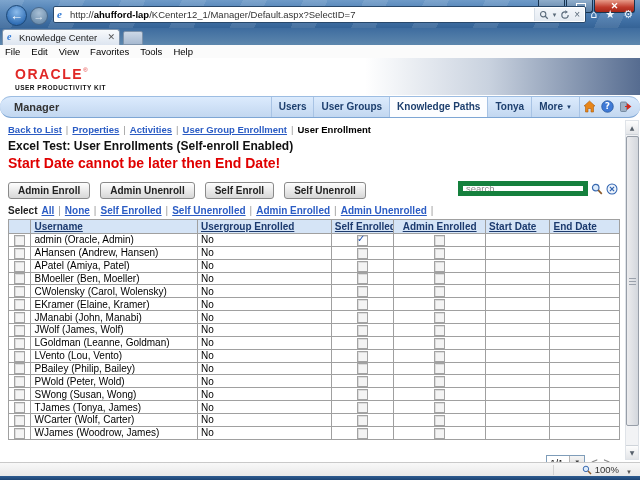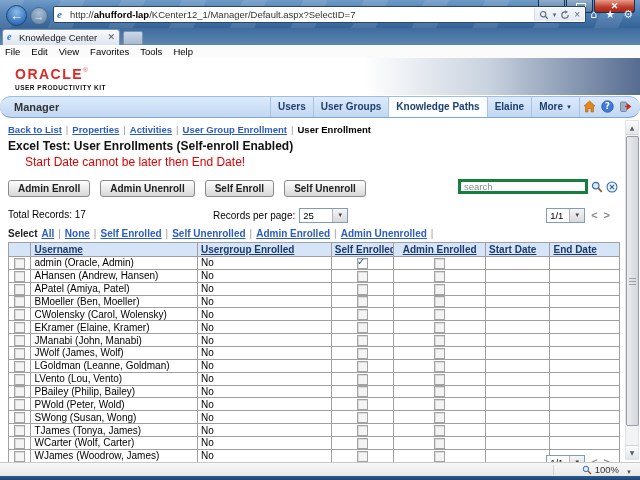--- a/index.html
+++ b/index.html
@@ -74,29 +74,29 @@
   .mtab .caret{font-size:6px;margin-left:3px;vertical-align:1px;color:#1d3f6e;}
   .m-icons{position:absolute;right:8px;top:3px;display:flex;gap:5px;align-items:center;}
 
   
   .content{position:absolute;top:118px;left:0;width:640px;height:344px;background:#fff;overflow:hidden;}
   .breadcrumb{margin:6px 0 0 8px;font-size:9.5px;}
   .bc-link{color:#2b5cc4;text-decoration:underline;font-weight:bold;}
   .bc-sep{color:#999;margin:0 4px;}
   .bc-current{color:#000;font-weight:bold;}
   .page-title{margin:4px 0 0 8px;font-size:12px;font-weight:bold;color:#111;}
-  .warning{margin:2px 0 0 25px;font-size:12px;color:#e00000;font-weight:normal;}
+  .warning{margin:2px 0 0 8px;font-size:14px;color:#e00000;font-weight:bold;}
 
   .toolbar{position:relative;margin-top:9px;height:20px;}
   .btnrow{position:absolute;left:8px;top:0;}
   .btn{display:inline-block;height:17px;line-height:16px;padding:0 9px;margin-right:10px;
     background:linear-gradient(#fefefe,#d7d7d7);border:1px solid #8a8a8a;border-radius:3px;
     font-size:10px;font-weight:bold;color:#222;box-sizing:border-box;}
   .search-input{position:absolute;right:52px;top:1px;width:130px;height:15px;box-sizing:border-box;
-    border:3px solid #15803d;font-size:9.5px;padding:1px 3px;font-family:"Liberation Sans",sans-serif;}
+    border:5px solid #15803d;font-size:9.5px;padding:1px 3px;font-family:"Liberation Sans",sans-serif;}
   .search-input::placeholder{color:#8a8a8a;}
   .mag-icon{position:absolute;right:37px;top:3px;}
   .clear-icon{position:absolute;right:22px;top:3px;}
 
   .records-row{position:relative;margin-top:8px;height:17px;font-size:10px;}
   .total{position:absolute;left:8px;top:3px;}
   .perpage{position:absolute;left:213px;top:2px;display:flex;align-items:center;gap:4px;}
   .sel{display:inline-flex;border:1px solid #7f9db9;height:15px;box-sizing:border-box;background:#fff;}
   .sel .val{padding:0 3px;font-size:9.5px;line-height:13px;min-width:26px;}
   .sel .drop{width:14px;background:linear-gradient(#f5f5f5,#d9d9d9);border-left:1px solid #b5b5b5;
@@ -208,21 +208,21 @@
       <div class="o-tag">USER PRODUCTIVITY KIT</div>
     </div>
   </div>
 
   <div class="managerbar">
     <span class="m-title">Manager</span>
     <div class="m-tabs">
         <span class="mtab">Users</span>
         <span class="mtab">User Groups</span>
         <span class="mtab active">Knowledge Paths</span>
-        <span class="mtab">Elaine</span>
+        <span class="mtab">Tonya</span>
         <span class="mtab">More<span class="caret">▼</span></span>
       </div>
     <div class="m-icons">
       <svg width="13" height="13" viewBox="0 0 13 13">
           <path d="M6.5 1 L12 6 H10.5 V12 H8 V8.5 H5 V12 H2.5 V6 H1 Z" fill="#e8861a" stroke="#a95d0e" stroke-width="0.6"></path>
         </svg>
       <svg width="13" height="13" viewBox="0 0 13 13">
           <circle cx="6.5" cy="6.5" r="5.8" fill="#3f7ad6" stroke="#1d4d94" stroke-width="0.7"></circle>
           <text x="6.5" y="9.4" font-size="8.5" font-family="DejaVu Sans" font-weight="bold" fill="#fff" text-anchor="middle">?</text>
         </svg>
@@ -245,38 +245,20 @@
       <svg class="mag-icon" width="12" height="12" viewBox="0 0 14 14">
           <circle cx="5.5" cy="5.5" r="3.8" fill="#dcebfb" stroke="#3a6ab0" stroke-width="1.4"></circle>
           <line x1="8.4" y1="8.4" x2="12.6" y2="12.6" stroke="#8a5a2a" stroke-width="2"></line>
         </svg>
       <svg class="clear-icon" width="12" height="12" viewBox="0 0 14 14">
           <circle cx="7" cy="7" r="5.8" fill="#eef4fc" stroke="#2f63b0" stroke-width="1.2"></circle>
           <path d="M4.6 4.6 L9.4 9.4 M9.4 4.6 L4.6 9.4" stroke="#2f63b0" stroke-width="1.4"></path>
         </svg>
     </div>
 
-    <div class="records-row">
-      <span class="total">Total Records: 17</span>
-      <span class="perpage">
-        <span>Records per page:</span>
-        <span class="sel">
-          <span class="val">25</span>
-          <span class="drop">▼</span>
-        </span>
-      </span>
-      <span class="pagination">
-        <span class="sel small">
-          <span class="val">1/1</span>
-          <span class="drop">▼</span>
-        </span>
-        <span class="pg-arrow">&lt;</span>
-        <span class="pg-arrow">&gt;</span>
-      </span>
-    </div>
 
     <div class="select-row"><span class="select-label">Select</span><a class="sl-link">All</a><span class="sl-sep">|</span><a class="sl-link">None</a><span class="sl-sep">|</span><a class="sl-link">Self Enrolled</a><span class="sl-sep">|</span><a class="sl-link">Self Unenrolled</a><span class="sl-sep">|</span><a class="sl-link">Admin Enrolled</a><span class="sl-sep">|</span><a class="sl-link">Admin Unenrolled</a><span class="sl-sep">|</span></div>
 
     <table class="grid">
       <colgroup>
           <col style="width: 22px;">
           <col style="width: 163px;">
           <col style="width: 131px;">
           <col style="width: 61px;">
           <col style="width: 90px;">

